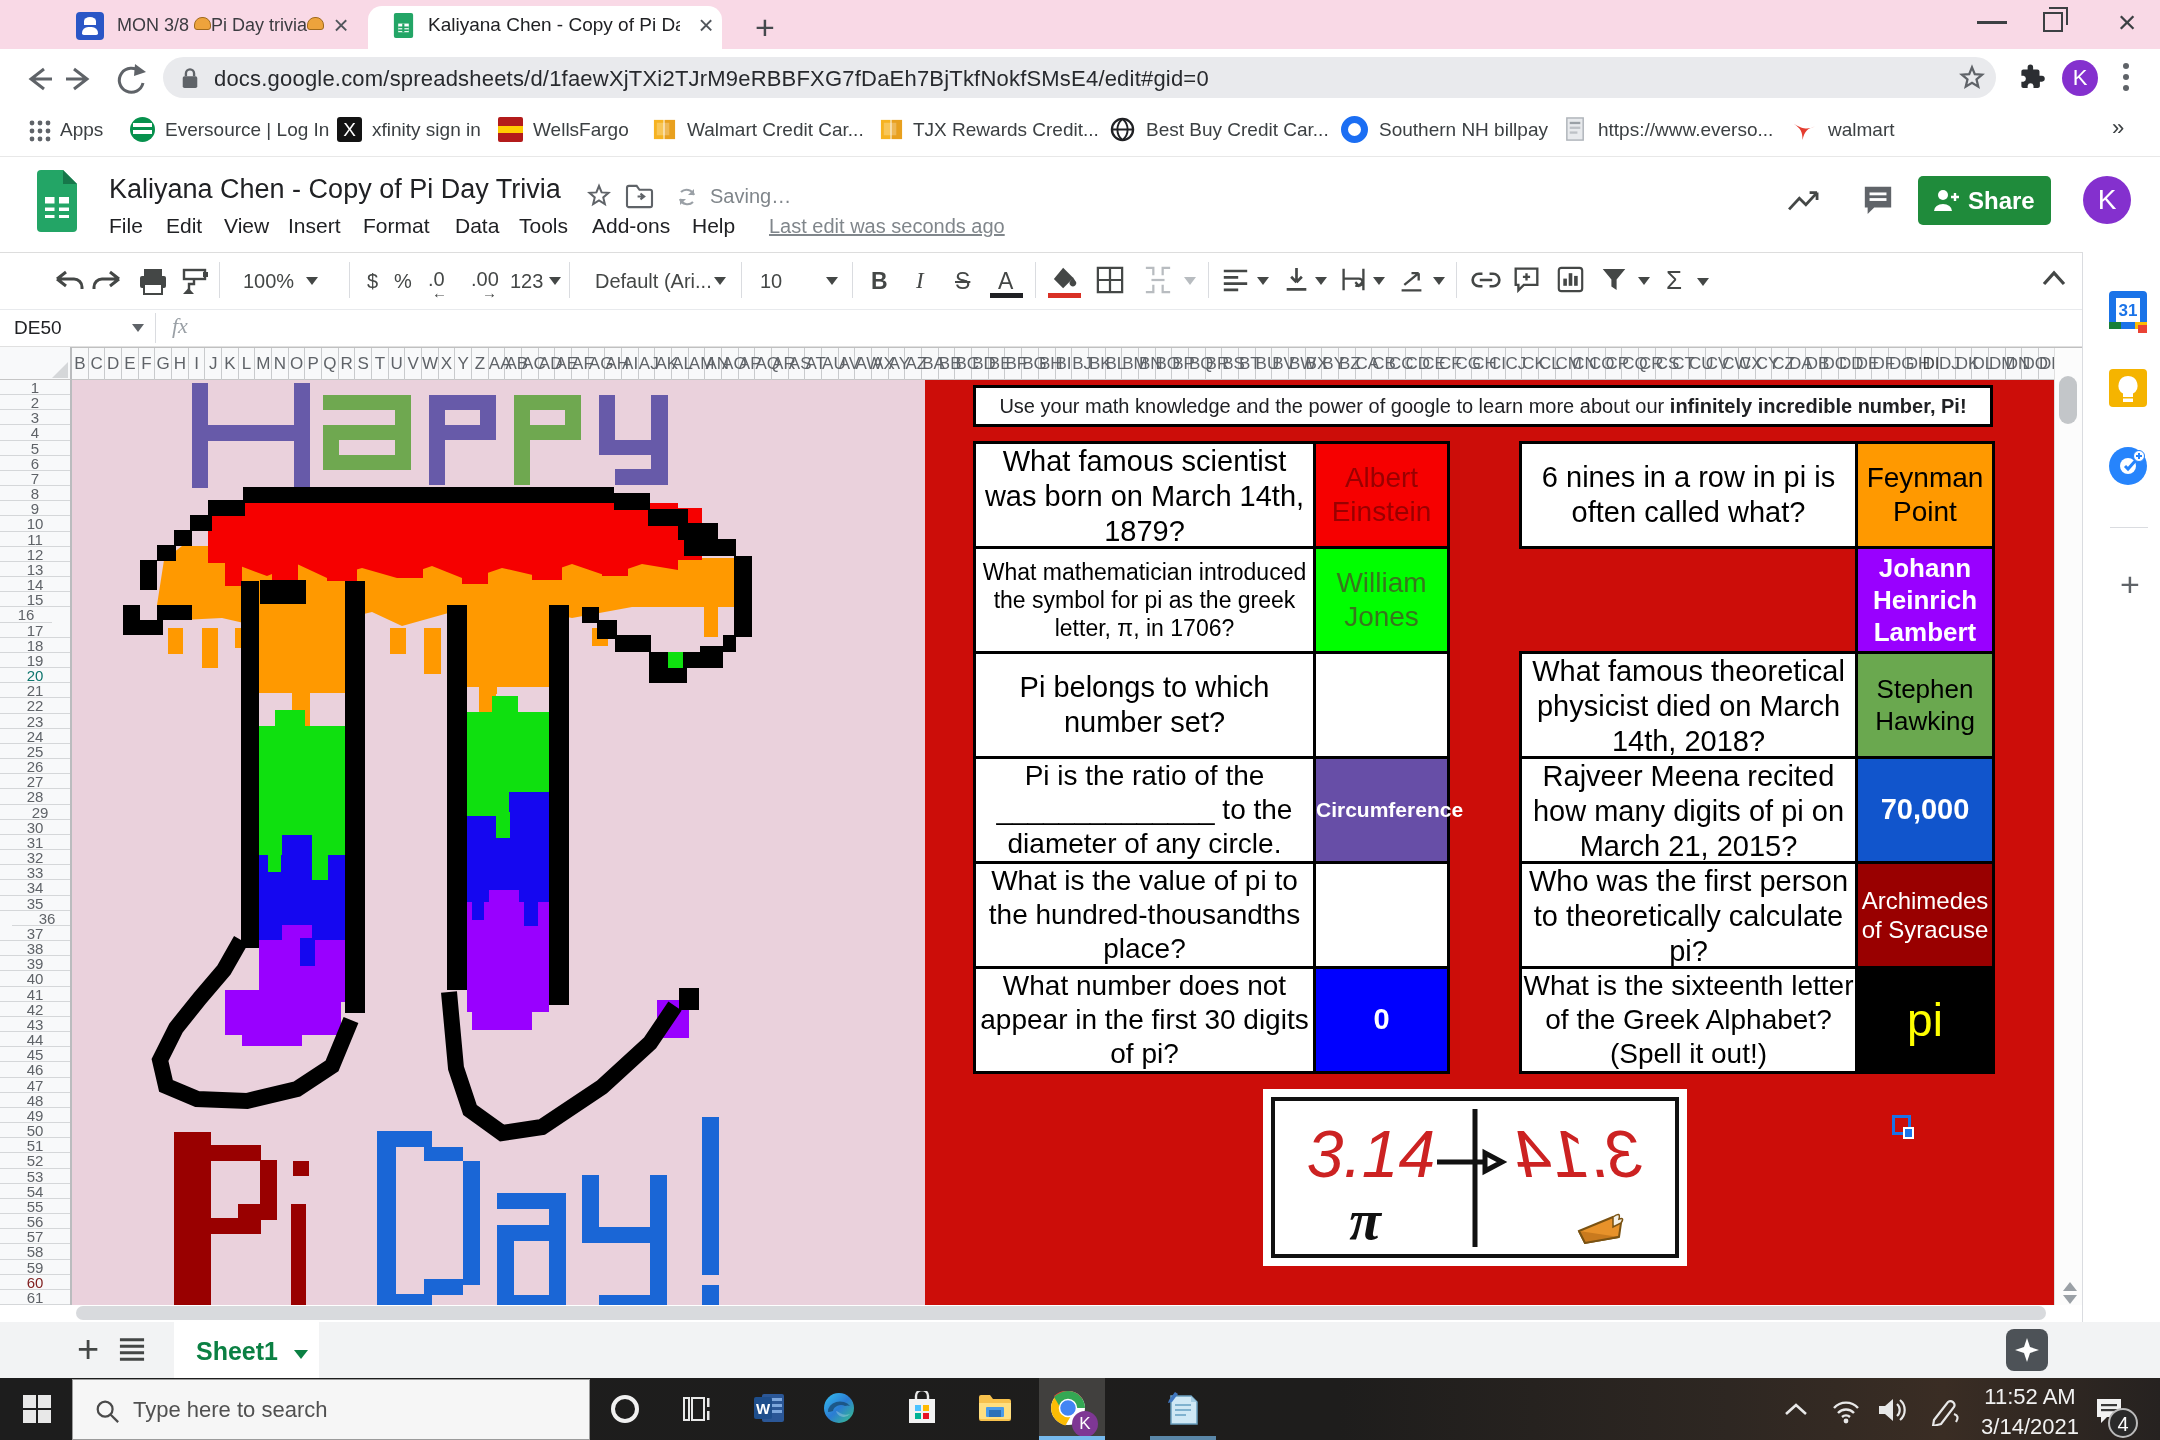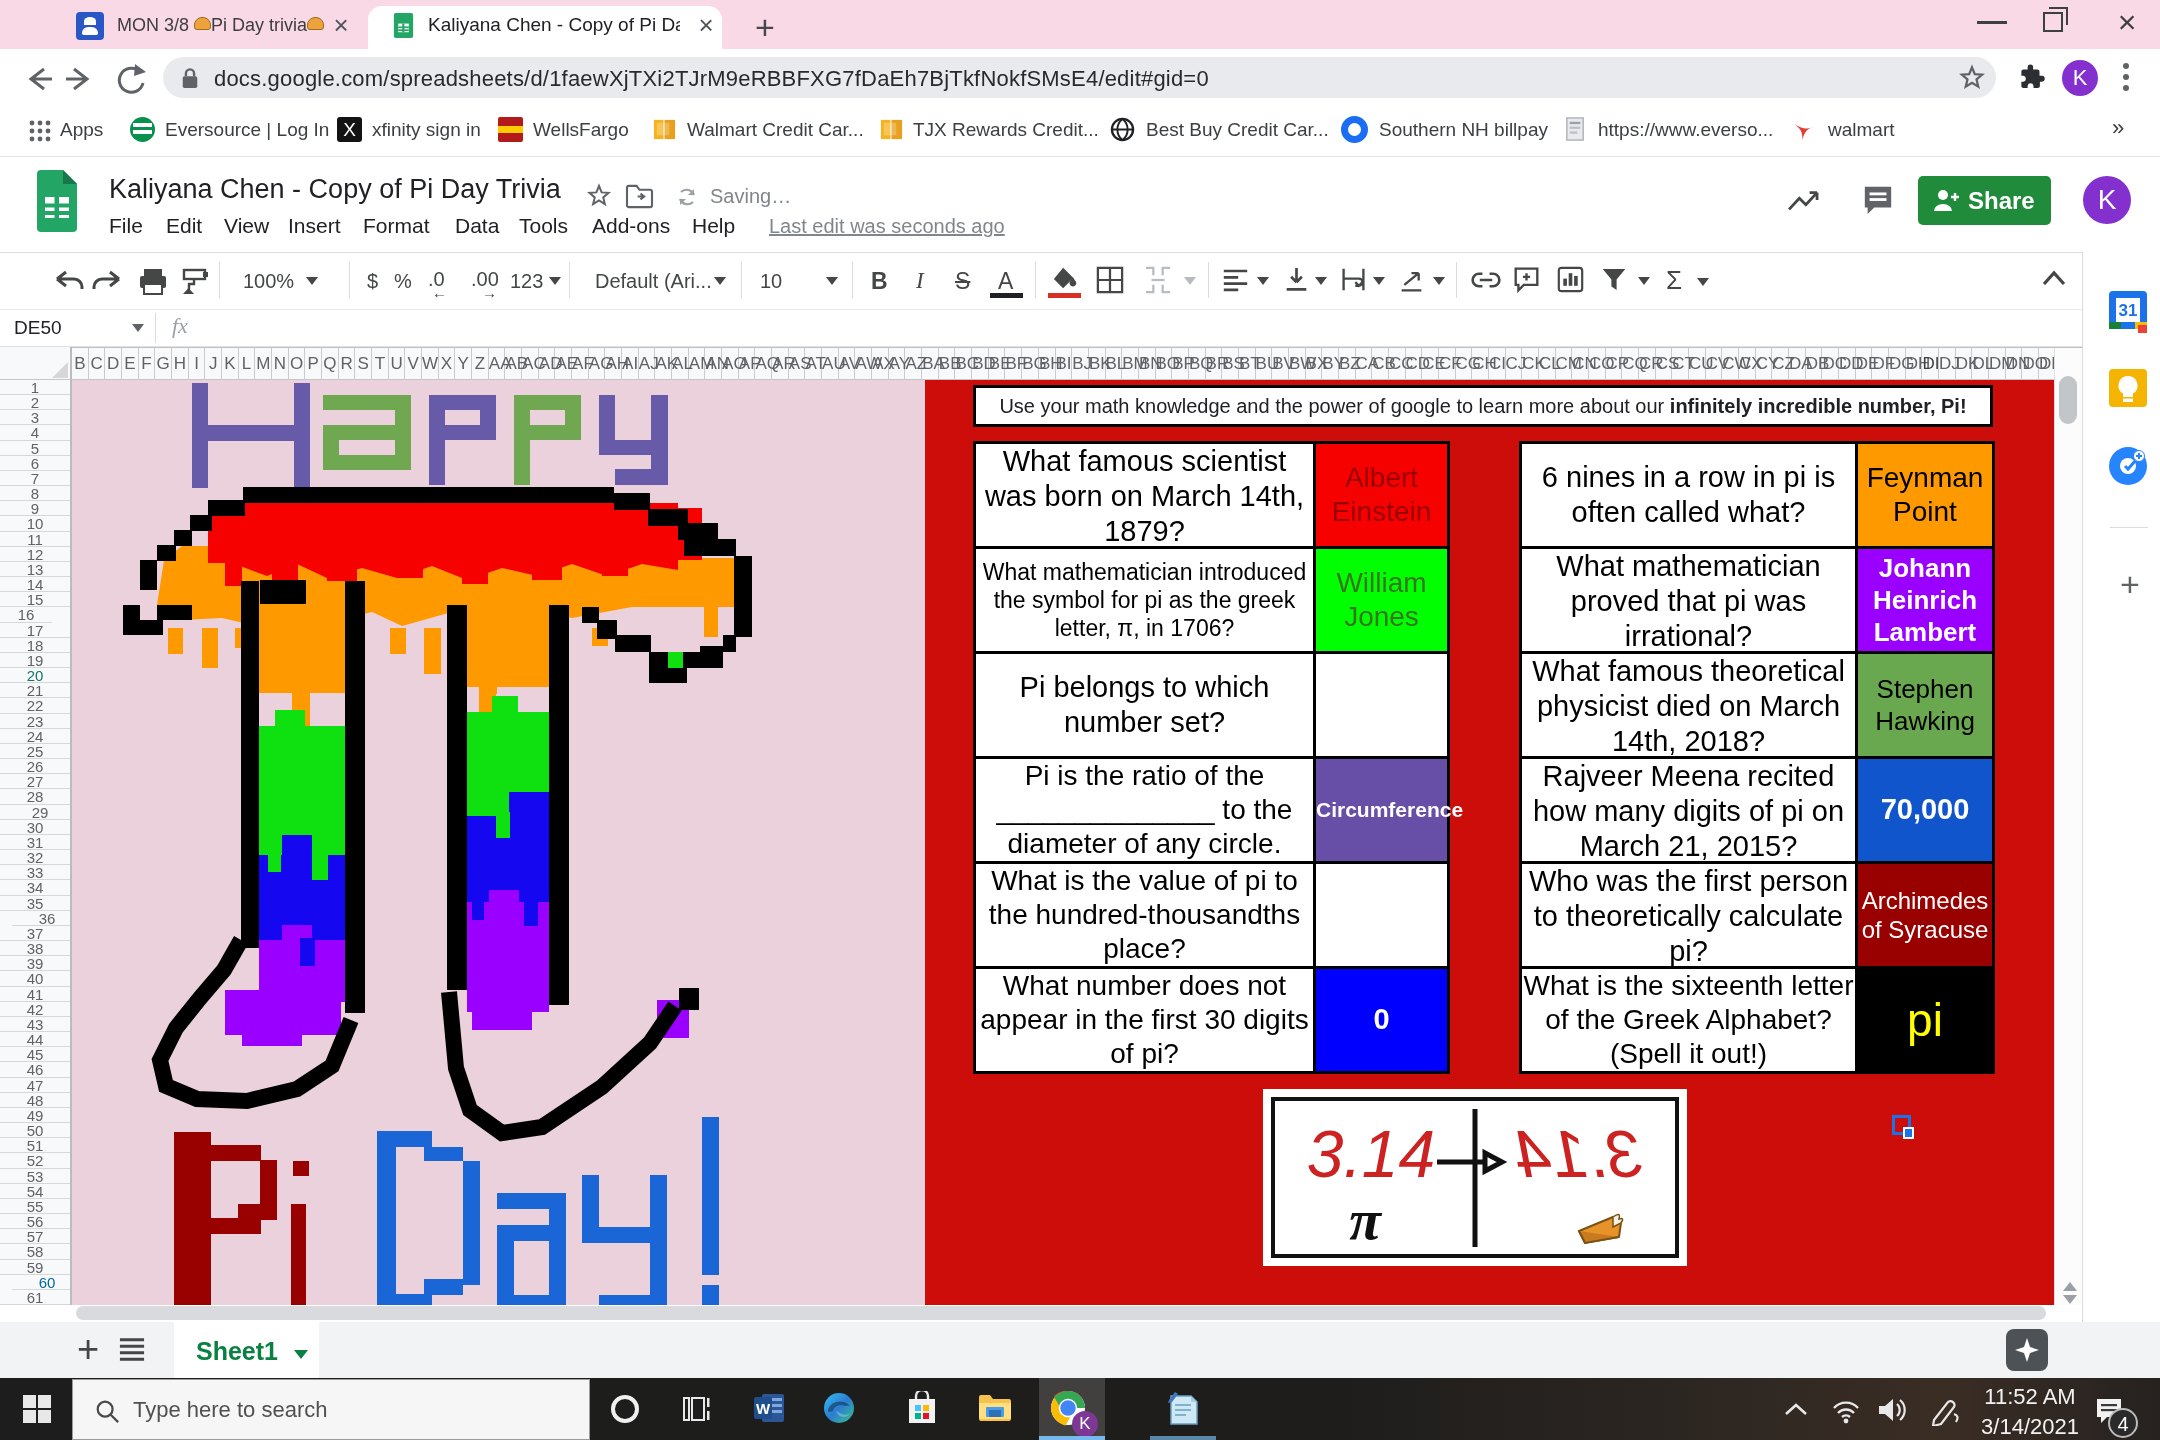--- a/index.html
+++ b/index.html
@@ -433,21 +433,21 @@
       <div style="position:absolute;left:0;top:743.04px;width:70px;height:15.16px;border-bottom:1px solid #d5d7d9;font-size:15px;color:#5f6368;text-align:center;line-height:15px;">50</div>
       <div style="position:absolute;left:0;top:758.20px;width:70px;height:15.16px;border-bottom:1px solid #d5d7d9;font-size:15px;color:#5f6368;text-align:center;line-height:15px;">51</div>
       <div style="position:absolute;left:0;top:773.36px;width:70px;height:15.16px;border-bottom:1px solid #d5d7d9;font-size:15px;color:#5f6368;text-align:center;line-height:15px;">52</div>
       <div style="position:absolute;left:0;top:788.53px;width:70px;height:15.16px;border-bottom:1px solid #d5d7d9;font-size:15px;color:#5f6368;text-align:center;line-height:15px;">53</div>
       <div style="position:absolute;left:0;top:803.69px;width:70px;height:15.16px;border-bottom:1px solid #d5d7d9;font-size:15px;color:#5f6368;text-align:center;line-height:15px;">54</div>
       <div style="position:absolute;left:0;top:818.86px;width:70px;height:15.16px;border-bottom:1px solid #d5d7d9;font-size:15px;color:#5f6368;text-align:center;line-height:15px;">55</div>
       <div style="position:absolute;left:0;top:834.02px;width:70px;height:15.16px;border-bottom:1px solid #d5d7d9;font-size:15px;color:#5f6368;text-align:center;line-height:15px;">56</div>
       <div style="position:absolute;left:0;top:849.18px;width:70px;height:15.16px;border-bottom:1px solid #d5d7d9;font-size:15px;color:#5f6368;text-align:center;line-height:15px;">57</div>
       <div style="position:absolute;left:0;top:864.35px;width:70px;height:15.16px;border-bottom:1px solid #d5d7d9;font-size:15px;color:#5f6368;text-align:center;line-height:15px;">58</div>
       <div style="position:absolute;left:0;top:879.51px;width:70px;height:15.16px;border-bottom:1px solid #d5d7d9;font-size:15px;color:#5f6368;text-align:center;line-height:15px;">59</div>
-      <div style="position:absolute;left:12px;top:894.68px;width:70px;height:15.16px;border-bottom:1px solid #d5d7d9;font-size:15px;color:#0369a1;text-align:center;line-height:15px;">60</div>
+      <div style="position:absolute;left:0;top:894.68px;width:70px;height:15.16px;border-bottom:1px solid #d5d7d9;font-size:15px;color:#7f1d1d;text-align:center;line-height:15px;">60</div>
       <div style="position:absolute;left:0;top:909.84px;width:70px;height:15.16px;border-bottom:1px solid #d5d7d9;font-size:15px;color:#5f6368;text-align:center;line-height:15px;">61</div>
     </div>
 <div class="abs" style="left:72px;top:380px;width:853px;height:925px;background:#ead1dc;"></div>
 <div class="abs" style="left:925px;top:380px;width:1129px;height:925px;background:#cc0d09;"></div>
 <svg class="abs" style="left:72px;top:380px;" width="853" height="925" viewBox="0 0 853 925">
       <rect x="120" y="3" width="16" height="105" fill="#675aa9"></rect>
       <rect x="136" y="45" width="86" height="16" fill="#675aa9"></rect>
       <rect x="222" y="3" width="16" height="105" fill="#675aa9"></rect>
       <rect x="251" y="15" width="88" height="15" fill="#6fa850"></rect>
       <rect x="323" y="30" width="16" height="15" fill="#6fa850"></rect>
@@ -586,21 +586,20 @@
 <div class="abs" style="left:973px;top:651px;width:343px;height:108px;background:#ffffff;border:3px solid #000;color:#000;font-size:29px;line-height:35px;text-align:center;padding-top:16px;">Pi belongs to which<br>number set?</div>
 <div class="abs" style="left:1313px;top:651px;width:137px;height:108px;background:#ffffff;border:3px solid #000;color:#000;font-size:28px;line-height:34px;text-align:center;padding-top:34px;"></div>
 <div class="abs" style="left:973px;top:756px;width:343px;height:108px;background:#ffffff;border:3px solid #000;color:#000;font-size:28px;line-height:34px;text-align:center;padding-top:0px;">Pi is the ratio of the<br>______________ to the<br>diameter of any circle.</div>
 <div class="abs" style="left:1313px;top:756px;width:137px;height:108px;background:#674ea7;border:3px solid #000;color:#ffffff;font-size:21px;line-height:26px;font-weight:bold;text-align:center;padding-top:38px;">Circumference</div>
 <div class="abs" style="left:973px;top:861px;width:343px;height:108px;background:#ffffff;border:3px solid #000;color:#000;font-size:28px;line-height:34px;text-align:center;padding-top:0px;">What is the value of pi to<br>the hundred-thousandths<br>place?</div>
 <div class="abs" style="left:1313px;top:861px;width:137px;height:108px;background:#ffffff;border:3px solid #000;color:#000;font-size:28px;line-height:34px;text-align:center;padding-top:34px;"></div>
 <div class="abs" style="left:973px;top:966px;width:343px;height:108px;background:#ffffff;border:3px solid #000;color:#000;font-size:28px;line-height:34px;text-align:center;padding-top:0px;">What number does not<br>appear in the first 30 digits<br>of pi?</div>
 <div class="abs" style="left:1313px;top:966px;width:137px;height:108px;background:#0000ff;border:3px solid #000;color:#ffffff;font-size:29px;line-height:35px;font-weight:bold;text-align:center;padding-top:33px;">0</div>
 <div class="abs" style="left:1519px;top:441px;width:339px;height:108px;background:#ffffff;border:3px solid #000;color:#000;font-size:29px;line-height:35px;text-align:center;padding-top:16px;">6 nines in a row in pi is<br>often called what?</div>
 <div class="abs" style="left:1855px;top:441px;width:140px;height:108px;background:#ff9900;border:3px solid #000;color:#000000;font-size:28px;line-height:34px;text-align:center;padding-top:17px;">Feynman<br>Point</div>
-<div class="abs" style="left:1519px;top:546px;width:339px;height:108px;background:#ffffff;border:3px solid #000;color:#000;font-size:29px;line-height:35px;text-align:center;padding-top:0px;">What mathematician<br>proved that pi was<br>irrational?</div>
 <div class="abs" style="left:1855px;top:546px;width:140px;height:108px;background:#9900ff;border:3px solid #000;color:#ffffff;font-size:26px;line-height:32px;font-weight:bold;text-align:center;padding-top:3px;">Johann<br>Heinrich<br>Lambert</div>
 <div class="abs" style="left:1519px;top:651px;width:339px;height:108px;background:#ffffff;border:3px solid #000;color:#000;font-size:29px;line-height:35px;text-align:center;padding-top:0px;">What famous theoretical<br>physicist died on March<br>14th, 2018?</div>
 <div class="abs" style="left:1855px;top:651px;width:140px;height:108px;background:#6aa84f;border:3px solid #000;color:#000000;font-size:26px;line-height:32px;text-align:center;padding-top:19px;">Stephen<br>Hawking</div>
 <div class="abs" style="left:1519px;top:756px;width:339px;height:108px;background:#ffffff;border:3px solid #000;color:#000;font-size:29px;line-height:35px;text-align:center;padding-top:0px;">Rajveer Meena recited<br>how many digits of pi on<br>March 21, 2015?</div>
 <div class="abs" style="left:1855px;top:756px;width:140px;height:108px;background:#1155cc;border:3px solid #000;color:#ffffff;font-size:29px;line-height:35px;font-weight:bold;text-align:center;padding-top:33px;">70,000</div>
 <div class="abs" style="left:1519px;top:861px;width:339px;height:108px;background:#ffffff;border:3px solid #000;color:#000;font-size:29px;line-height:35px;text-align:center;padding-top:0px;">Who was the first person<br>to theoretically calculate<br>pi?</div>
 <div class="abs" style="left:1855px;top:861px;width:140px;height:108px;background:#990000;border:3px solid #000;color:#ffffff;font-size:24px;line-height:29px;text-align:center;padding-top:22px;">Archimedes<br>of Syracuse</div>
 <div class="abs" style="left:1519px;top:966px;width:339px;height:108px;background:#ffffff;border:3px solid #000;color:#000;font-size:28px;line-height:34px;text-align:center;padding-top:0px;">What is the sixteenth letter<br>of the Greek Alphabet?<br>(Spell it out!)</div>
 <div class="abs" style="left:1855px;top:966px;width:140px;height:108px;background:#000000;border:3px solid #000;color:#ffff00;font-size:46px;line-height:56px;text-align:center;padding-top:23px;">pi</div>
 <div class="abs" style="left:1263px;top:1089px;width:424px;height:177px;background:#fff;"></div>

